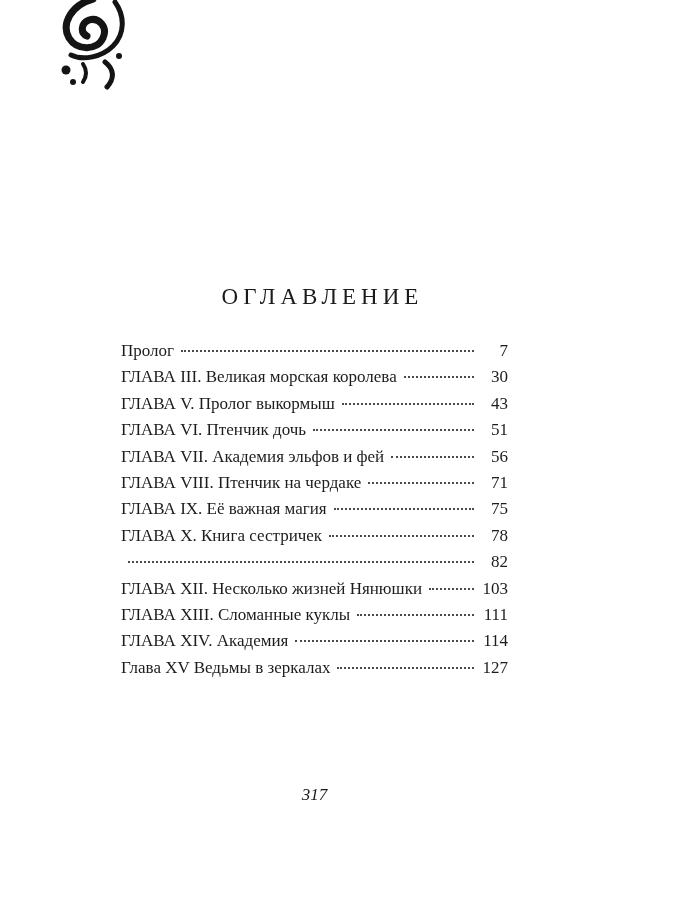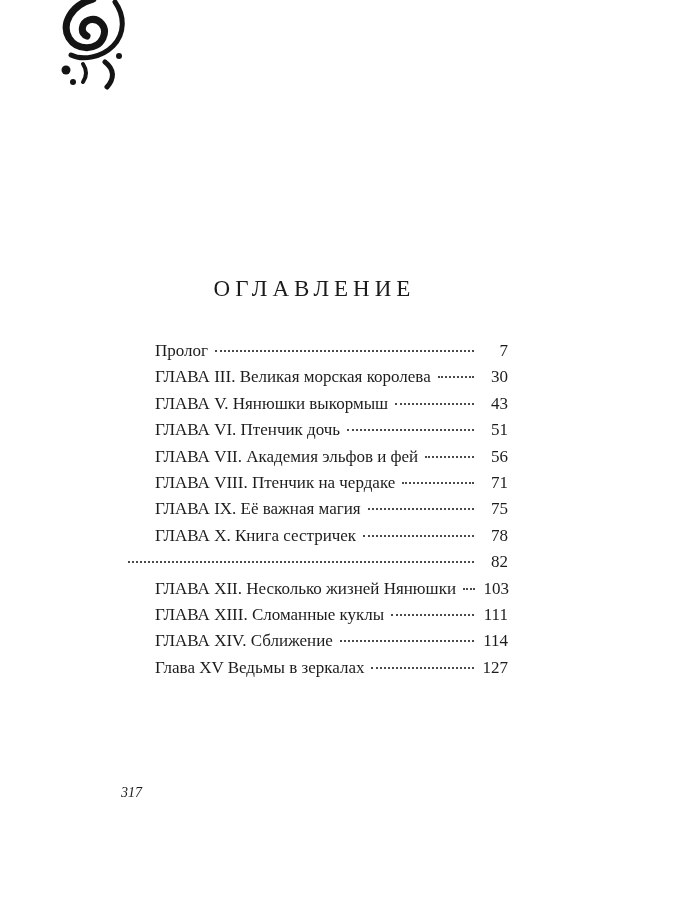--- a/index.html
+++ b/index.html
@@ -21,21 +21,21 @@
     top: -2px;
     left: 53px;
     width: 75px;
     height: 92px;
   }
   .title {
     position: absolute;
     top: 276px;
     left: 121px;
     width: 387px;
-    margin: 0;
+    margin: 8px;
     text-align: center;
     font-size: 23px;
     font-weight: 400;
     letter-spacing: 5px;
     color: #1b1b1b;
   }
   .toc {
     position: absolute;
     top: 338px;
     left: 121px;
@@ -44,41 +44,40 @@
   .toc-row {
     display: flex;
     align-items: baseline;
     height: 26.4px;
     font-size: 17px;
     line-height: 26.4px;
     white-space: nowrap;
   }
   .toc-label {
     flex: 0 0 auto;
-    margin-left: 34px;
   }
   .leader {
     flex: 1 1 auto;
     margin: 0 6px 0 7px;
     border-bottom: 2px dotted #4a4a4a;
     transform: translateY(-4px);
     min-width: 12px;
   }
   .toc-page {
     flex: 0 0 auto;
     min-width: 28px;
     text-align: right;
   }
   .folio {
     position: absolute;
     top: 785px;
     left: 121px;
     width: 387px;
-    text-align: left;
-    font-size: 14px;
+    text-align: center;
+    font-size: 17px;
     font-style: italic;
     color: #1b1b1b;
   }
 </style>
 </head>
 <body>
 
 <div class="page">
 
   <div class="ornament">
@@ -104,21 +103,21 @@
         <span class="toc-label">Пролог</span>
         <span class="leader"></span>
         <span class="toc-page">7</span>
       </div>
       <div class="toc-row">
         <span class="toc-label">ГЛАВА III. Великая морская королева</span>
         <span class="leader"></span>
         <span class="toc-page">30</span>
       </div>
       <div class="toc-row">
-        <span class="toc-label">ГЛАВА V. Нянюшки выкормыш</span>
+        <span class="toc-label">ГЛАВА V. Пролог выкормыш</span>
         <span class="leader"></span>
         <span class="toc-page">43</span>
       </div>
       <div class="toc-row">
         <span class="toc-label">ГЛАВА VI. Птенчик дочь</span>
         <span class="leader"></span>
         <span class="toc-page">51</span>
       </div>
       <div class="toc-row">
         <span class="toc-label">ГЛАВА VII. Академия эльфов и фей</span>
@@ -148,21 +147,21 @@
         <span class="toc-label">ГЛАВА XII. Несколько жизней Нянюшки</span>
         <span class="leader"></span>
         <span class="toc-page">103</span>
       </div>
       <div class="toc-row">
         <span class="toc-label">ГЛАВА XIII. Сломанные куклы</span>
         <span class="leader"></span>
         <span class="toc-page">111</span>
       </div>
       <div class="toc-row">
-        <span class="toc-label">ГЛАВА XIV. Сближение</span>
+        <span class="toc-label">ГЛАВА XIV. Академия</span>
         <span class="leader"></span>
         <span class="toc-page">114</span>
       </div>
       <div class="toc-row">
         <span class="toc-label">Глава XV Ведьмы в зеркалах</span>
         <span class="leader"></span>
         <span class="toc-page">127</span>
       </div>
     </div>
 

